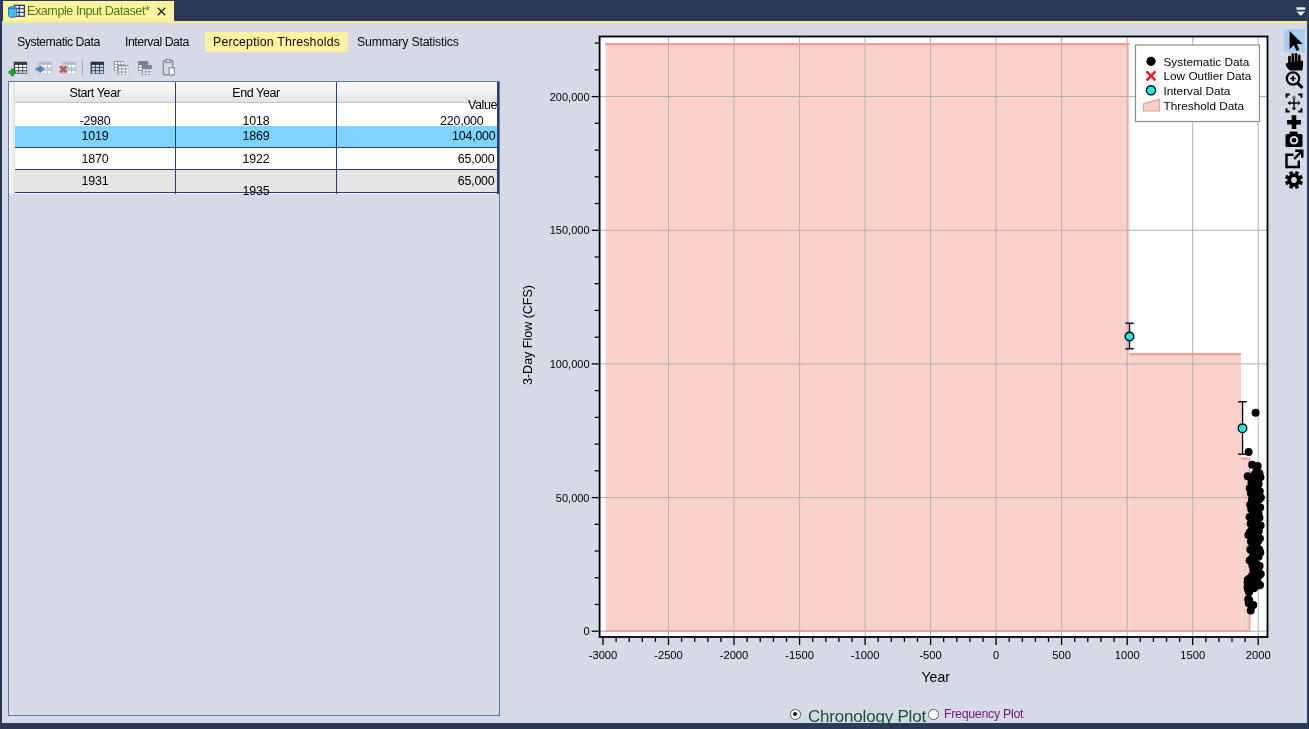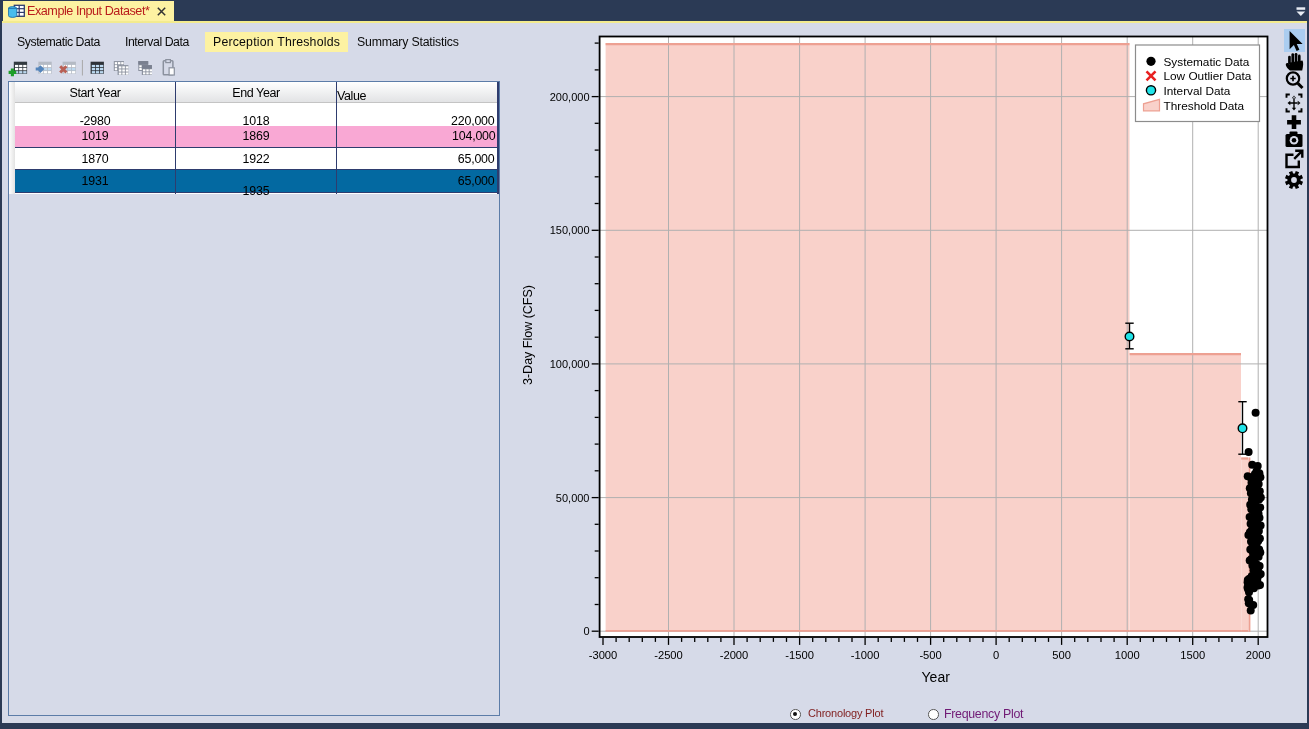--- a/index.html
+++ b/index.html
@@ -18,21 +18,21 @@
 <div class="abs" style="left:3px;top:1px;width:171px;height:20px;background:#fdf2a2"></div>
 <svg class="abs" style="left:8px;top:4px" width="17" height="15" viewBox="0 0 17 15">
   <rect x="6.3" y="1.3" width="10" height="11" fill="#fff" stroke="#2e3c6e" stroke-width="1.3"></rect>
   <line x1="6.3" y1="4.7" x2="16.3" y2="4.7" stroke="#2e3c6e" stroke-width="1.2"></line>
   <line x1="6.3" y1="8.4" x2="16.3" y2="8.4" stroke="#2e3c6e" stroke-width="1.2"></line>
   <line x1="11.2" y1="1.3" x2="11.2" y2="12.3" stroke="#2e3c6e" stroke-width="1.2"></line>
   <ellipse cx="4.6" cy="4.4" rx="4.2" ry="1.8" fill="#47bcec" stroke="#1b6ea8" stroke-width="0.9"></ellipse>
   <path d="M0.4 4.4 L0.4 11.6 A4.2 1.8 0 0 0 8.8 11.6 L8.8 4.4 Z" fill="#47bcec" stroke="#1b6ea8" stroke-width="0.9"></path>
   <line x1="0.4" y1="7.5" x2="0.55" y2="7.5" stroke="#1b6ea8"></line>
 </svg>
-<div class="abs" style="left:27px;top:4px;font-size:12.6px;letter-spacing:-0.45px;color:#b91c1c">Example Input Dataset*</div>
+<div class="abs" style="left:27px;top:4px;font-size:12.6px;letter-spacing:-0.45px;color:#4d7c0f">Example Input Dataset*</div>
 <svg class="abs" style="left:156px;top:6px" width="11" height="11" viewBox="0 0 11 11">
   <path d="M1.8 1.8 L9.2 9.2 M9.2 1.8 L1.8 9.2" stroke="#333" stroke-width="1.5"></path>
 </svg>
 
 <svg class="abs" style="left:1296px;top:7px" width="10" height="10" viewBox="0 0 10 10">
   <rect x="0.5" y="0.3" width="8.7" height="2.5" fill="#e8ecf4"></rect>
   <path d="M0.5 4.6 L9.2 4.6 L4.85 9 Z" fill="#e8ecf4"></path>
 </svg>
 
 <div class="abs" style="left:205px;top:31.8px;width:143px;height:20.2px;background:#fdf2a2"></div>
@@ -131,44 +131,44 @@
     </g>
 </svg>
 
 <div class="abs" style="left:7.5px;top:81px;width:492px;height:635px;border:1px solid #5c7ca8;background:#d6dae8"></div>
 
 <div class="abs" style="left:8.5px;top:82px;width:490.5px;height:111.7px;background:#fff">
   <div class="abs" style="left:0;top:0;width:6.5px;height:100%;background:linear-gradient(90deg,#ffffff,#e2e2e2)"></div>
   <div class="abs" style="left:6.5px;top:0;width:484px;height:21.3px;background:linear-gradient(#ffffff,#e2e3e5);border-bottom:1px solid #c4c4c4;font-weight:normal;font-size:12.5px;letter-spacing:-0.4px">
     <div class="abs" style="left:0;top:3.5px;width:160px;text-align:center">Start Year</div>
     <div class="abs" style="left:161px;top:3.5px;width:160px;text-align:center">End Year</div>
-    <div class="abs" style="left:322px;top:7px;width:160px;text-align:left">Value</div>
+    <div class="abs" style="left:322px;top:16px;width:160px;text-align:right">Value</div>
   </div>
   <div class="abs" style="left:6.5px;top:28px;width:484px;height:22.35px;background:#ffffff;border-bottom:1.6px solid #2e3c6e;font-size:12.4px;letter-spacing:-0.2px">
       <div class="abs" style="left:0;top:0;width:160px;height:100%;display:flex;align-items:center;justify-content:center">-2980</div>
       <div class="abs" style="left:161px;top:0;width:160px;height:100%;display:flex;align-items:center;justify-content:center">1018</div>
       <div class="abs" style="left:322px;top:0;width:160.5px;height:100%;display:flex;align-items:center;justify-content:flex-end">
-        <span style="padding-right:3px">220,000</span>
+        <span style="padding-right:14px">220,000</span>
       </div>
     </div>
-<div class="abs" style="left:6.5px;top:43.65px;width:484px;height:22.35px;background:#f9a8d4;border-bottom:1.6px solid #2e3c6e;font-size:12.4px;letter-spacing:-0.2px">
+<div class="abs" style="left:6.5px;top:43.65px;width:484px;height:22.35px;background:#7dd3fc;border-bottom:1.6px solid #2e3c6e;font-size:12.4px;letter-spacing:-0.2px">
       <div class="abs" style="left:0;top:0;width:160px;height:100%;display:flex;align-items:center;justify-content:center">1019</div>
       <div class="abs" style="left:161px;top:0;width:160px;height:100%;display:flex;align-items:center;justify-content:center">1869</div>
       <div class="abs" style="left:322px;top:0;width:160.5px;height:100%;display:flex;align-items:center;justify-content:flex-end">
         <span style="padding-right:2px">104,000</span>
       </div>
     </div>
 <div class="abs" style="left:6.5px;top:66.00px;width:484px;height:22.35px;background:#ffffff;border-bottom:1.6px solid #2e3c6e;font-size:12.4px;letter-spacing:-0.2px">
       <div class="abs" style="left:0;top:0;width:160px;height:100%;display:flex;align-items:center;justify-content:center">1870</div>
       <div class="abs" style="left:161px;top:0;width:160px;height:100%;display:flex;align-items:center;justify-content:center">1922</div>
       <div class="abs" style="left:322px;top:0;width:160.5px;height:100%;display:flex;align-items:center;justify-content:flex-end">
         <span style="padding-right:3px">65,000</span>
       </div>
     </div>
-<div class="abs" style="left:6.5px;top:88.35px;width:484px;height:22.35px;background:#0369a1;border-bottom:1.6px solid #2e3c6e;font-size:12.4px;letter-spacing:-0.2px">
+<div class="abs" style="left:6.5px;top:88.35px;width:484px;height:22.35px;background:#e5e5e5;border-bottom:1.6px solid #2e3c6e;font-size:12.4px;letter-spacing:-0.2px">
       <div class="abs" style="left:0;top:0;width:160px;height:100%;display:flex;align-items:center;justify-content:center">1931</div>
       <div class="abs" style="left:161px;top:10px;width:160px;height:100%;display:flex;align-items:center;justify-content:center">1935</div>
       <div class="abs" style="left:322px;top:0;width:160.5px;height:100%;display:flex;align-items:center;justify-content:flex-end">
         <span style="padding-right:3px">65,000</span>
       </div>
     </div>
   <div class="abs" style="left:166px;top:0;width:1.7px;height:111.7px;background:#2e3c6e"></div>
   <div class="abs" style="left:327.2px;top:0;width:1.7px;height:111.7px;background:#2e3c6e"></div>
   <div class="abs" style="left:488.8px;top:0;width:1.7px;height:111.7px;background:#2e3c6e"></div>
 </div>
@@ -412,21 +412,21 @@
 <circle cx="1151" cy="90.3" r="4.6" fill="#20e3e8" stroke="#000" stroke-width="1.4"></circle>
 <path d="M1143.5 110.8 L1143.5 103.8 L1159.5 99.3 L1159.5 110.8 Z" fill="#f9d1ca" stroke="#eda092" stroke-width="1.2"></path>
 <text x="1163.5" y="65.5" font-size="11.8" fill="#000">Systematic Data</text>
 <text x="1163.5" y="80.0" font-size="11.8" fill="#000">Low Outlier Data</text>
 <text x="1163.5" y="94.5" font-size="11.8" fill="#000">Interval Data</text>
 <text x="1163.5" y="109.5" font-size="11.8" fill="#000">Threshold Data</text>
 </svg>
 
 <div class="abs" style="left:790px;top:709px;width:10.6px;height:10.6px;border-radius:50%;background:#fff;border:1px solid #585858"></div>
 <div class="abs" style="left:793.1px;top:712.1px;width:4.4px;height:4.4px;border-radius:50%;background:#111"></div>
-<div class="abs" style="left:808px;top:707px;font-size:11px;letter-spacing:-0.2px;color:#7f1d1d">Chronology Plot</div>
+<div class="abs" style="left:808px;top:707px;font-size:17px;letter-spacing:-0.2px;color:#14532d">Chronology Plot</div>
 <div class="abs" style="left:928.3px;top:709px;width:10.6px;height:10.6px;border-radius:50%;background:#fff;border:1px solid #585858"></div>
 <div class="abs" style="left:944px;top:707px;font-size:12.4px;letter-spacing:-0.3px;color:#701a75">Frequency Plot</div>
 
 <div class="abs" style="left:1283.5px;top:29px;width:21.5px;height:23px;background:#abcdf0"></div>
 <svg class="abs" style="left:1281px;top:26px" width="28" height="170" viewBox="0 0 28 170">
 <path d="M8.6 5 L8.6 23.3 L12.9 19 L15.6 25 L18.4 23.7 L15.8 17.9 L21.6 17.9 Z" fill="#000"></path>
 <g fill="#000">
 <rect x="7.1" y="29.8" width="2.7" height="9" rx="1.3"></rect>
 <rect x="10.4" y="27.3" width="2.7" height="10" rx="1.3"></rect>
 <rect x="13.7" y="27.0" width="2.7" height="10" rx="1.3"></rect>

